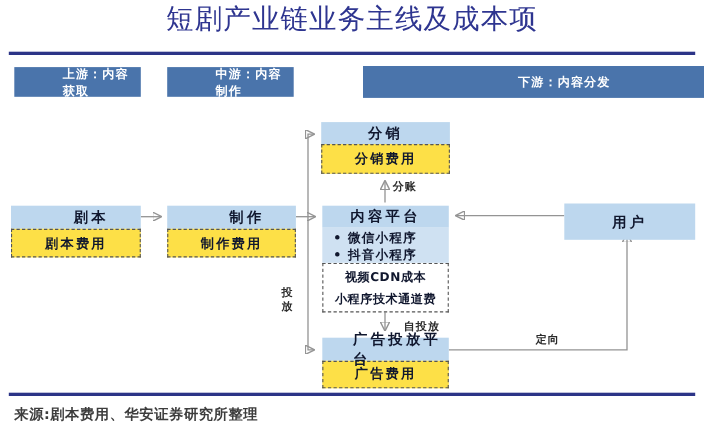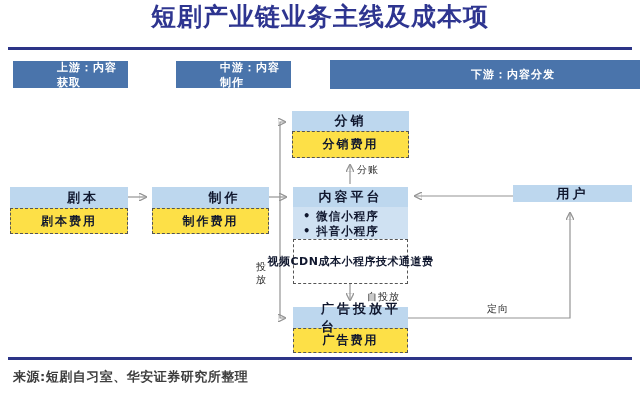--- a/index.html
+++ b/index.html
@@ -12,21 +12,21 @@
     background: #ffffff;
     overflow: hidden;
   }
   .abs { position: absolute; }
 
   
   .title {
     left: 0; top: 7; width: 640px;
     text-align: center;
     font-size: 25px;
-    font-weight: bold;
+    font-weight: normal;
     color: #2e3590;
     letter-spacing: 1px;
   }
   .rule {
     background: #2c3487;
     height: 3px;
   }
   .rule-top { left: 8px; top: 47px; width: 624px; }
   .rule-bottom { left: 8px; top: 357px; width: 624px; }
 
@@ -36,21 +36,21 @@
     color: #ffffff;
     font-size: 11px;
     font-weight: bold;
     letter-spacing: 1px;
     display: flex;
     align-items: center;
     justify-content: center;
     padding-left: 44px;
   }
   .seg-up   { left: 13px;  top: 61px; width: 115px; height: 27px; }
-  .seg-mid  { left: 152px; top: 61px; width: 115px; height: 27px; margin-left: 24px; }
+  .seg-mid  { left: 152px; top: 61px; width: 115px; height: 27px; }
   .seg-down { left: 290px; top: 60px; width: 322px; height: 29px; margin-left: 40px; }
 
   
   .node-head {
     background: #bdd7ee;
     color: #10172e;
     font-size: 13px;
     font-weight: bold;
     letter-spacing: 3px;
     display: flex;
@@ -66,21 +66,21 @@
     letter-spacing: 2px;
     display: flex;
     align-items: center;
     justify-content: center;
   }
   .n-script       { left: 10px;  top: 187px; width: 118px; }
   .n-production   { left: 152px; top: 187px; width: 117px; }
   .n-distribution { left: 292px; top: 111px; width: 117px; }
   .n-platform     { left: 293px; top: 187px; width: 115px; }
   .n-adplatform   { left: 293px; top: 307px; width: 115px; }
-  .n-user         { left: 513px; top: 185px; width: 119px; height: 17px; }
+  .n-user         { left: 513px; top: 185px; width: 119px; height: 33px; }
 
   .h21 { height: 21px; padding-left: 28px; }
   .h20 { height: 20px; }
   .c26 { height: 26px; }
   .c27 { height: 27px; }
   .c25 { height: 25px; }
 
   .platform-bullets {
     background: #cfe1f2;
     color: #10172e;
@@ -97,30 +97,31 @@
   .bullet-item::before { content: "• "; }
   .platform-costs {
     background: #ffffff;
     border: 1px dashed #555;
     color: #10172e;
     font-size: 11px;
     font-weight: bold;
     letter-spacing: 0.5px;
     height: 45px;
     display: flex;
+    flex-direction: column;
     align-items: center;
     justify-content: center;
   }
   .platform-costs div { line-height: 20px; white-space: nowrap; }
 
   
   .edge-label {
     font-size: 10px;
     color: #2b2b2b;
-    font-weight: normal;
+    font-weight: bold;
     letter-spacing: 1px;
     white-space: nowrap;
   }
   .lbl-revshare  { left: 357px; top: 163px; }
   .lbl-recharge  { left: 423px; top: 201px; }
   .lbl-placement { left: 256px; top: 260px; width: 12px; white-space: normal; word-break: break-all; line-height: 13px; }
   .lbl-selfplace { left: 367px; top: 290px; }
   .lbl-targeting { left: 487px; top: 302px; }
 
   
@@ -204,15 +205,15 @@
   <div class="abs n-user node-head">
     <span>用户</span>
   </div>
 
   <div class="abs edge-label lbl-revshare">分账</div>
   <div class="abs edge-label lbl-placement">投放</div>
   <div class="abs edge-label lbl-selfplace">自投放</div>
   <div class="abs edge-label lbl-targeting">定向</div>
 
   <div class="abs rule rule-bottom"></div>
-  <div class="abs source">来源:短剧自习室、华安证券研究所整理</div>
+  <div class="abs source">来源:剧本费用、华安证券研究所整理</div>
 
 </div>
 
 </body></html>

